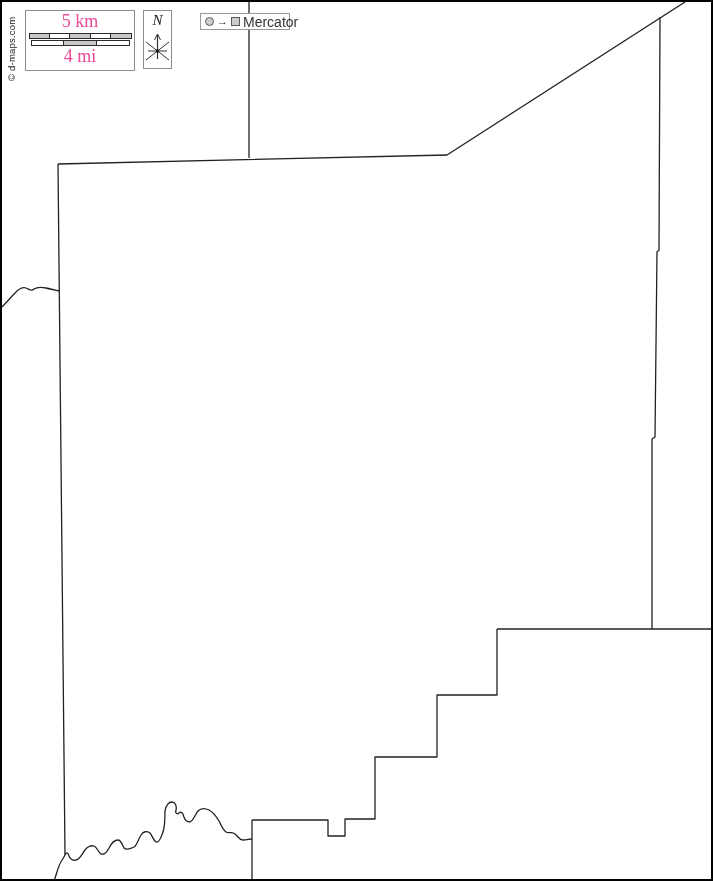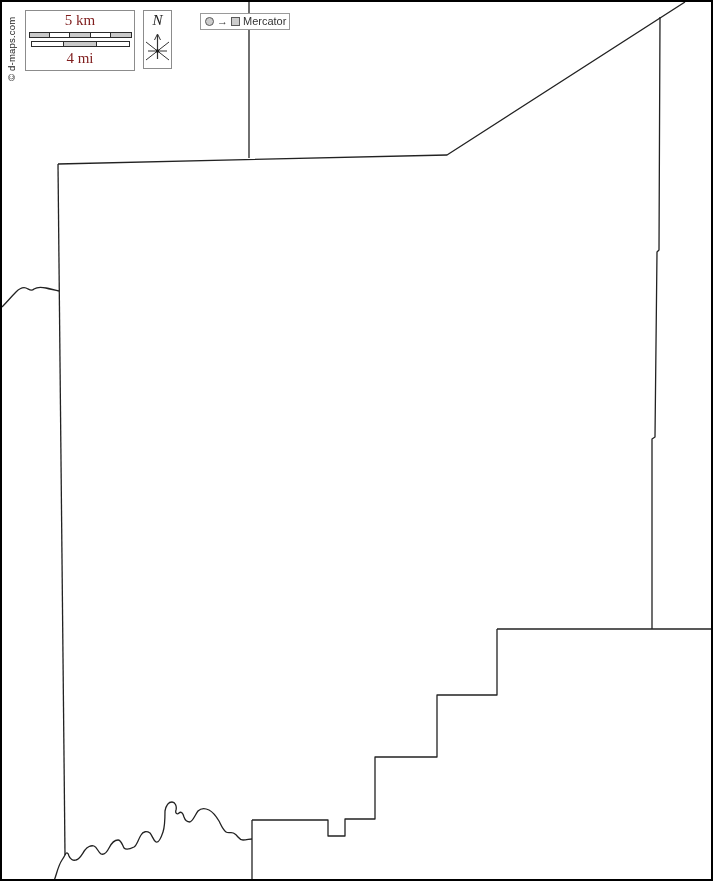--- a/index.html
+++ b/index.html
@@ -43,22 +43,22 @@
     border: 1px solid #8c8c8c;
     box-sizing: border-box;
     display: flex;
     flex-direction: column;
     align-items: center;
     justify-content: space-between;
     padding: 1px 0 3px 0;
   }
   .scale-label {
     font-family: "Liberation Serif", serif;
-    font-size: 15px;
-    color: #7f1d1d;
+    font-size: 18px;
+    color: #ec4899;
     line-height: 1.1;
   }
   .scale-bar {
     display: flex;
     height: 6px;
     box-sizing: border-box;
     border: 1px solid #2b2b2b;
   }
   .scale-bar.km { width: 103px; }
   .scale-bar.mi { width: 99px; }
@@ -110,21 +110,21 @@
     box-sizing: border-box;
     flex: 0 0 auto;
   }
   .proj-arrow {
     font-size: 11px;
     color: #333333;
     line-height: 1;
     flex: 0 0 auto;
   }
   .proj-label {
-    font-size: 11px;
+    font-size: 14px;
     color: #333333;
     line-height: 1;
   }
 </style>
 </head>
 <body>
 
 <div class="screen">
 
   <svg id="map-svg" viewBox="0 0 713 881" xmlns="http://www.w3.org/2000/svg">

